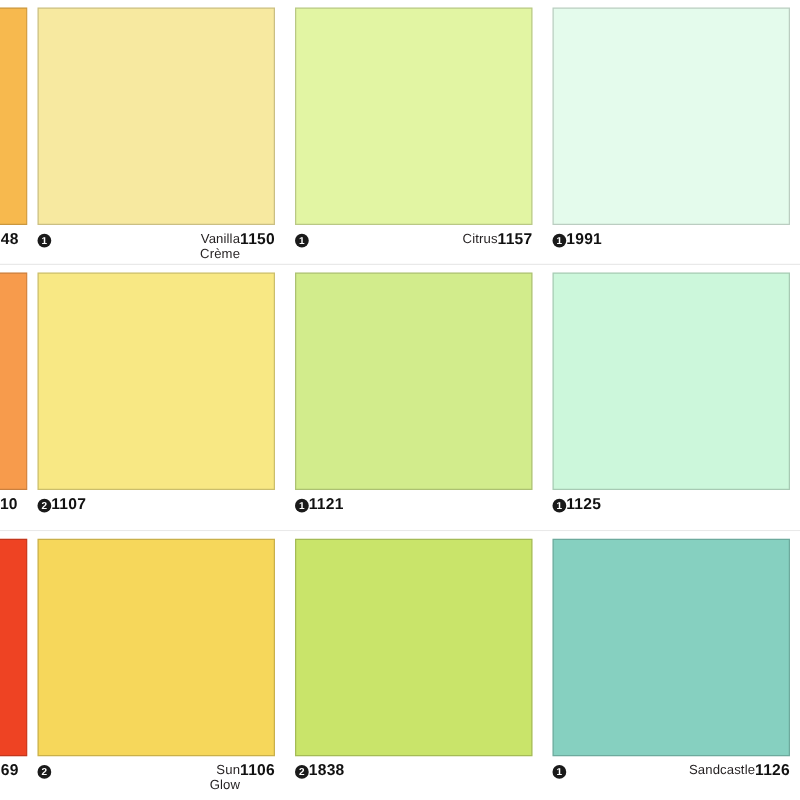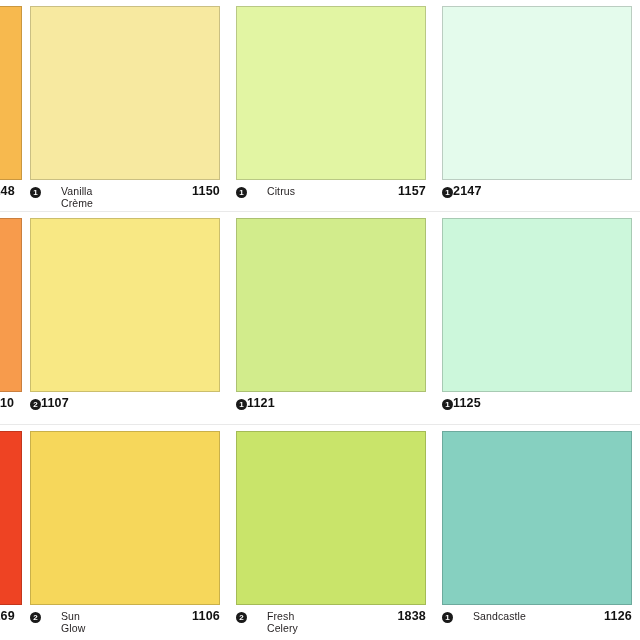--- a/index.html
+++ b/index.html
@@ -87,20 +87,21 @@
     margin-top:1px;
   }
   .cname{
     flex:1 1 auto;
     margin-left:20px;
     font-size:10.5px;
     line-height:11.5px;
     letter-spacing:.1px;
     color:#231f20;
     white-space:pre-line;
+    text-align:right;
   }
   .ccode{
     flex:0 0 auto;
     font-size:12.5px;
     font-weight:bold;
     line-height:12px;
     color:#111111;
     margin-top:-1px;
     letter-spacing:.2px;
   }
@@ -158,21 +159,21 @@
           <span class="ccode">1157</span>
         </div>
       </div>
     </div>
 
     <div class="cell full">
       <div class="pad">
         <div class="swatch" style="background: rgb(228, 251, 236);"></div>
         <div class="label">
           <span class="badge">1</span>
-          <span class="ccode">2147</span>
+          <span class="ccode">1991</span>
         </div>
       </div>
     </div>
 
   </div>
 
   <div class="rowrule" style="top:211px"></div>
 
   <div class="row row-1">
 
@@ -242,22 +243,20 @@
           <span class="ccode">1106</span>
         </div>
       </div>
     </div>
 
     <div class="cell full">
       <div class="pad">
         <div class="swatch" style="background: rgb(201, 228, 106);"></div>
         <div class="label">
           <span class="badge">2</span>
-          <span class="cname">Fresh
-Celery</span>
           <span class="ccode">1838</span>
         </div>
       </div>
     </div>
 
     <div class="cell full">
       <div class="pad">
         <div class="swatch" style="background: rgb(134, 208, 192);"></div>
         <div class="label">
           <span class="badge">1</span>

